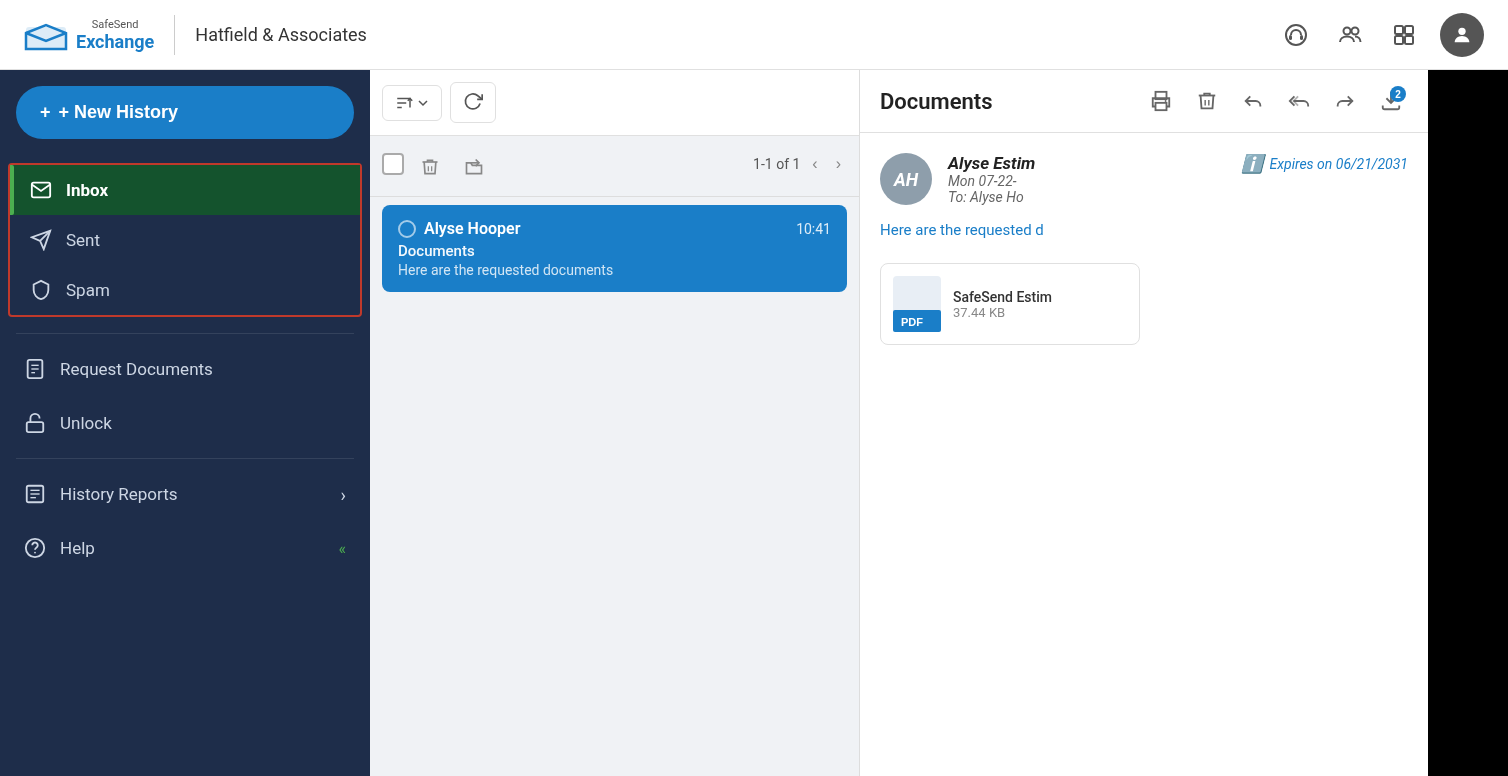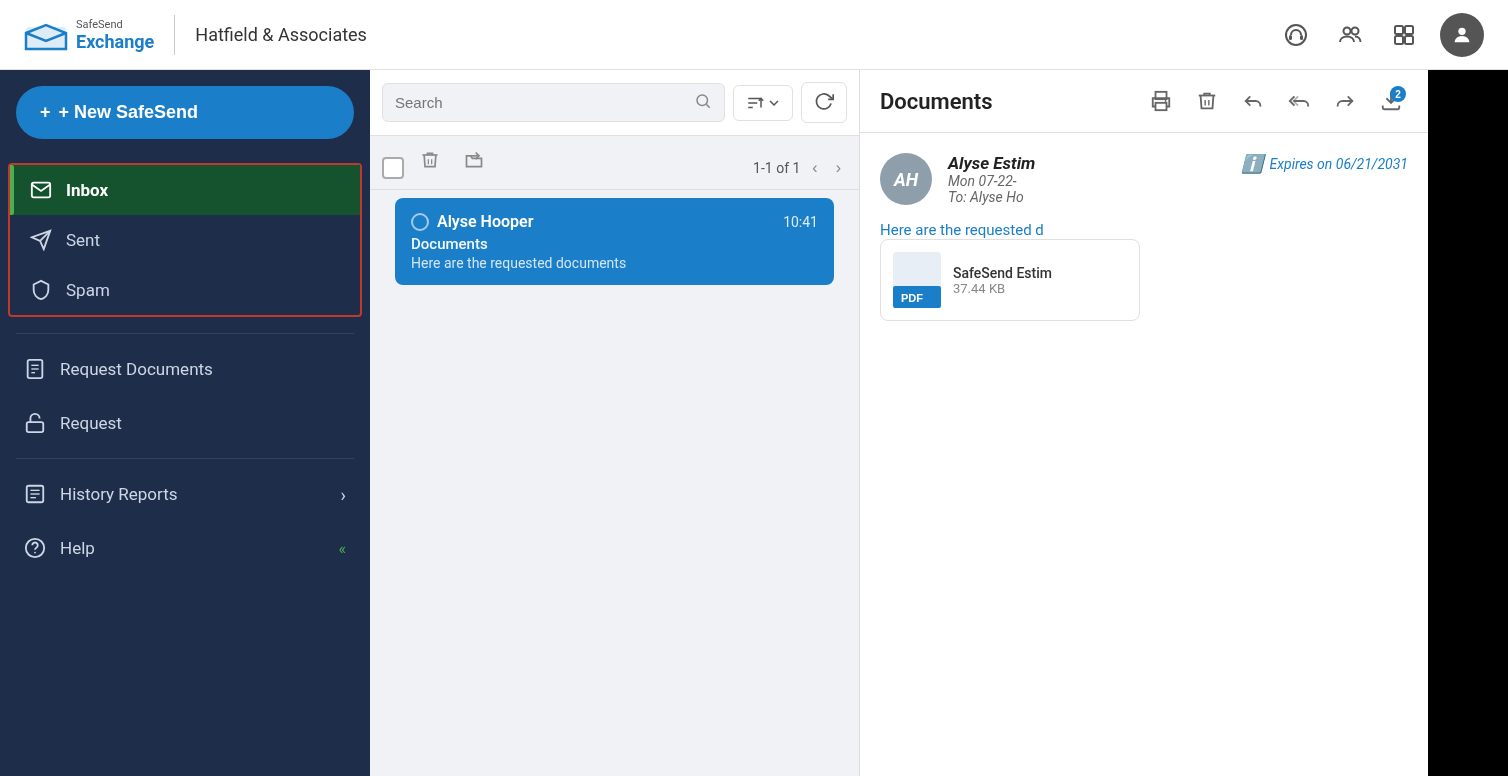--- a/index.html
+++ b/index.html
@@ -1,21 +1,21 @@
 <!DOCTYPE html>
 <html><head>
   <meta charset="utf-8">
   <style>
     * { box-sizing: border-box; margin: 0; padding: 0; }
     body { font-family: -apple-system, BlinkMacSystemFont, 'Segoe UI', Roboto, sans-serif; display: flex; flex-direction: column; height: 776px; width: 1508px; overflow: hidden; background: #f0f2f5; }
 
     
     .header { display: flex; align-items: center; background: #fff; height: 70px; padding: 0 24px; border-bottom: 1px solid #e0e0e0; flex-shrink: 0; }
     .logo { display: flex; align-items: center; gap: 8px; }
-    .logo-text { display: flex; flex-direction: column; }
+    .logo-text { display: flex; flex-direction: column; text-align: center; }
     .logo-safe { font-size: 11px; color: #555; font-weight: 400; }
     .logo-exchange { font-size: 18px; color: #1a7ec8; font-weight: 700; }
     .header-divider { width: 1px; height: 40px; background: #ccc; margin: 0 20px; }
     .org-name { font-size: 18px; color: #333; font-weight: 400; }
     .header-right { margin-left: auto; display: flex; align-items: center; gap: 18px; }
     .header-icon-btn { background: none; border: none; cursor: pointer; color: #555; display: flex; align-items: center; justify-content: center; width: 36px; height: 36px; border-radius: 50%; }
     .avatar-btn { width: 44px; height: 44px; border-radius: 50%; background: #555; border: none; cursor: pointer; display: flex; align-items: center; justify-content: center; color: white; font-size: 18px; }
 
     
     .main { display: flex; flex: 1; overflow: hidden; }
@@ -37,27 +37,27 @@
 
     
     .message-list-panel { width: 490px; background: #f0f2f5; display: flex; flex-direction: column; border-right: 1px solid #ddd; flex-shrink: 0; }
     .search-bar { display: flex; align-items: center; gap: 8px; padding: 12px; background: #fff; border-bottom: 1px solid #e0e0e0; }
     .search-input-wrap { flex: 1; display: flex; align-items: center; background: #f0f2f5; border-radius: 6px; padding: 8px 12px; border: 1px solid #e0e0e0; }
     .search-input { border: none; background: transparent; font-size: 15px; outline: none; flex: 1; color: #333; }
     .search-icon-btn { background: none; border: none; cursor: pointer; color: #888; }
     .sort-btn { display: flex; align-items: center; gap: 4px; padding: 8px 12px; background: #fff; border: 1px solid #e0e0e0; border-radius: 6px; cursor: pointer; color: #555; font-size: 14px; }
     .refresh-btn { padding: 8px 12px; background: #fff; border: 1px solid #e0e0e0; border-radius: 6px; cursor: pointer; color: #555; }
 
-    .list-toolbar { display: flex; align-items: flex-end; gap: 8px; padding: 10px 12px; background: #f0f2f5; border-bottom: 1px solid #ddd; }
+    .list-toolbar { display: flex; align-items: flex-start; gap: 8px; padding: 10px 12px; background: #f0f2f5; border-bottom: 1px solid #ddd; margin-top: 7px; }
     .checkbox-btn { width: 22px; height: 22px; border: 2px solid #aaa; border-radius: 4px; background: white; cursor: pointer; }
     .toolbar-icon-btn { background: none; border: none; cursor: pointer; color: #888; padding: 4px 8px; font-size: 18px; }
     .pagination { margin-left: auto; display: flex; align-items: center; gap: 6px; font-size: 14px; color: #555; }
     .page-btn { background: none; border: none; cursor: pointer; color: #888; padding: 2px 6px; font-size: 16px; }
 
-    .message-item { margin: 8px 25px; background: #1a7ec8; border-radius: 8px; padding: 14px 16px; cursor: pointer; }
+    .message-item { margin: 8px 12px; background: #1a7ec8; border-radius: 8px; padding: 14px 16px; cursor: pointer; }
     .message-item.unread { background: #1a7ec8; color: white; }
     .message-header { display: flex; justify-content: space-between; align-items: center; margin-bottom: 4px; }
     .message-sender { font-size: 16px; font-weight: 600; color: white; display: flex; align-items: center; gap: 8px; }
     .message-time { font-size: 14px; color: rgba(255,255,255,0.85); }
     .message-subject { font-size: 15px; color: rgba(255,255,255,0.95); font-weight: 500; }
     .message-preview { font-size: 14px; color: rgba(255,255,255,0.8); margin-top: 2px; }
     .msg-checkbox { width: 18px; height: 18px; border: 2px solid rgba(255,255,255,0.6); border-radius: 50%; background: transparent; flex-shrink: 0; }
 
     
     .detail-panel { flex: 1; background: #fff; display: flex; flex-direction: column; overflow: hidden; }
@@ -69,21 +69,21 @@
     .detail-body { padding: 20px; overflow-y: auto; flex: 1; }
     .email-header { display: flex; align-items: flex-start; gap: 16px; margin-bottom: 16px; font-style: italic; }
     .avatar-circle { width: 52px; height: 52px; border-radius: 50%; background: #8e9eab; display: flex; align-items: center; justify-content: center; color: white; font-size: 18px; font-weight: 700; flex-shrink: 0; }
     .email-meta { flex: 1; }
     .email-from { font-size: 17px; font-weight: 700; color: #222; }
     .email-date { font-size: 14px; color: #666; }
     .email-to { font-size: 14px; color: #666; }
     .expiry-badge { display: flex; align-items: center; gap: 6px; color: #1a7ec8; font-size: 14px; margin-left: auto; }
     .expiry-icon { color: #1a7ec8; font-size: 18px; }
 
-    .email-body { font-size: 15px; color: #1a7ec8; }
+    .email-body { font-size: 15px; color: #1a7ec8; margin-bottom: 24px; }
 
     .attachment { display: flex; align-items: center; gap: 12px; padding: 12px; border: 1px solid #e0e0e0; border-radius: 8px; width: 260px; }
     .attachment-name { font-size: 14px; color: #333; font-weight: 500; }
     .attachment-size { font-size: 13px; color: #888; }
 
     svg { display: inline-block; }
   </style>
 </head>
 <body>
 
@@ -134,21 +134,21 @@
       </svg>
     </button>
   </div>
 </div>
 
 <div class="main">
 
   <div class="sidebar">
     <button class="new-message-btn">
       <span>+</span>
-      <span style="margin-left:-2px">+ New SafeSend</span>
+      <span style="margin-left:-2px">+ New History</span>
     </button>
 
     <div class="nav-section">
       <div class="nav-item active">
         <svg width="22" height="22" viewBox="0 0 24 24" fill="none">
           <rect x="2" y="4" width="20" height="16" rx="2" stroke="white" stroke-width="2"></rect>
           <polyline points="2,6 12,13 22,6" stroke="white" stroke-width="2" fill="none"></polyline>
         </svg>
         <span>Inbox</span>
       </div>
@@ -178,21 +178,21 @@
       </svg>
       <span>Request Documents</span>
     </div>
 
 
     <div class="nav-item-plain">
       <svg width="22" height="22" viewBox="0 0 24 24" fill="none">
         <rect x="3" y="11" width="18" height="11" rx="2" stroke="#cdd6e4" stroke-width="2"></rect>
         <path d="M7 11V7a5 5 0 0 1 10 0" stroke="#cdd6e4" stroke-width="2" fill="none"></path>
       </svg>
-      <span>Request</span>
+      <span>Unlock</span>
     </div>
 
     <div class="sidebar-divider"></div>
 
     <div class="nav-item-expand">
       <svg width="22" height="22" viewBox="0 0 24 24" fill="none">
         <rect x="3" y="3" width="18" height="18" rx="2" stroke="#cdd6e4" stroke-width="2"></rect>
         <line x1="7" y1="8" x2="17" y2="8" stroke="#cdd6e4" stroke-width="1.5"></line>
         <line x1="7" y1="12" x2="17" y2="12" stroke="#cdd6e4" stroke-width="1.5"></line>
         <line x1="7" y1="16" x2="13" y2="16" stroke="#cdd6e4" stroke-width="1.5"></line>
@@ -208,29 +208,20 @@
         <circle cx="12" cy="17" r="1" fill="#cdd6e4"></circle>
       </svg>
       <span>Help</span>
       <span class="expand-icon" style="color:#4caf50; font-size:16px;">«</span>
     </div>
   </div>
 
   <div class="message-list-panel">
 
     <div class="search-bar">
-      <div class="search-input-wrap">
-        <input class="search-input" type="text" placeholder="Search" style="">
-        <button class="search-icon-btn">
-          <svg width="18" height="18" viewBox="0 0 24 24" fill="none">
-            <circle cx="11" cy="11" r="7" stroke="#888" stroke-width="2"></circle>
-            <line x1="16.5" y1="16.5" x2="21" y2="21" stroke="#888" stroke-width="2"></line>
-          </svg>
-        </button>
-      </div>
       <button class="sort-btn">
         <svg width="18" height="18" viewBox="0 0 24 24" fill="none">
           <line x1="3" y1="6" x2="21" y2="6" stroke="#555" stroke-width="2"></line>
           <line x1="3" y1="12" x2="15" y2="12" stroke="#555" stroke-width="2"></line>
           <line x1="3" y1="18" x2="9" y2="18" stroke="#555" stroke-width="2"></line>
           <polyline points="17,9 20,6 23,9" stroke="#555" stroke-width="2" fill="none"></polyline>
           <line x1="20" y1="6" x2="20" y2="18" stroke="#555" stroke-width="2"></line>
         </svg>
         <svg width="12" height="12" viewBox="0 0 12 12">
           <polyline points="2,4 6,8 10,4" stroke="#555" stroke-width="1.5" fill="none"></polyline>

